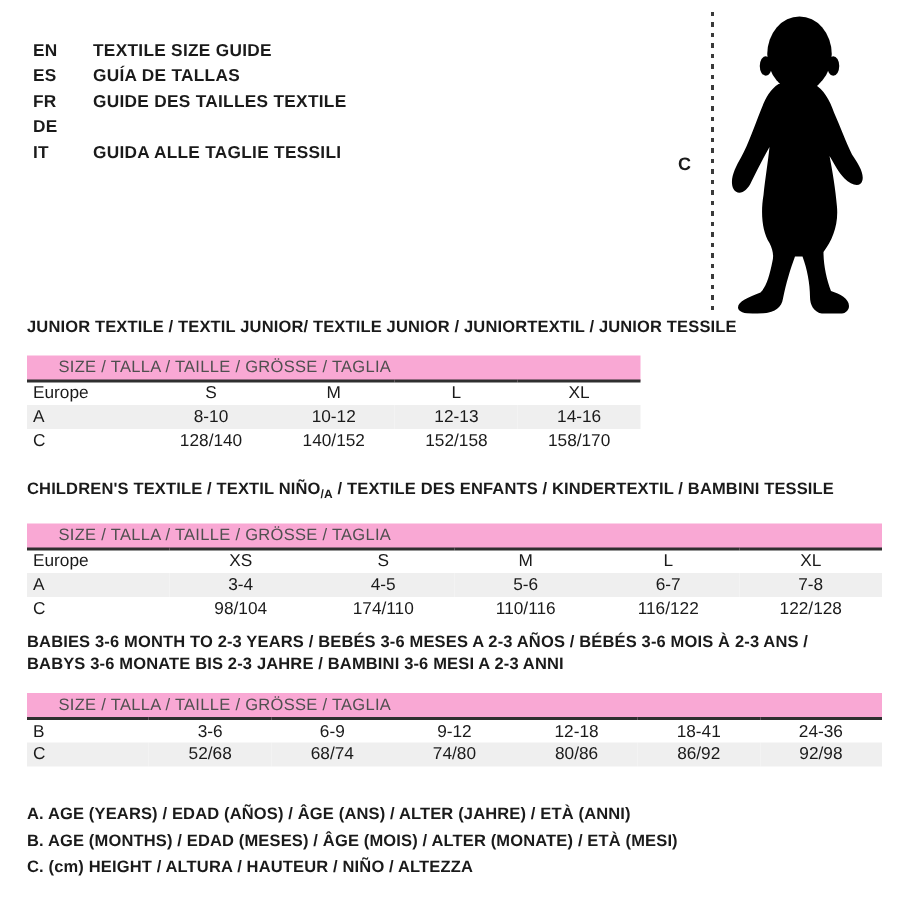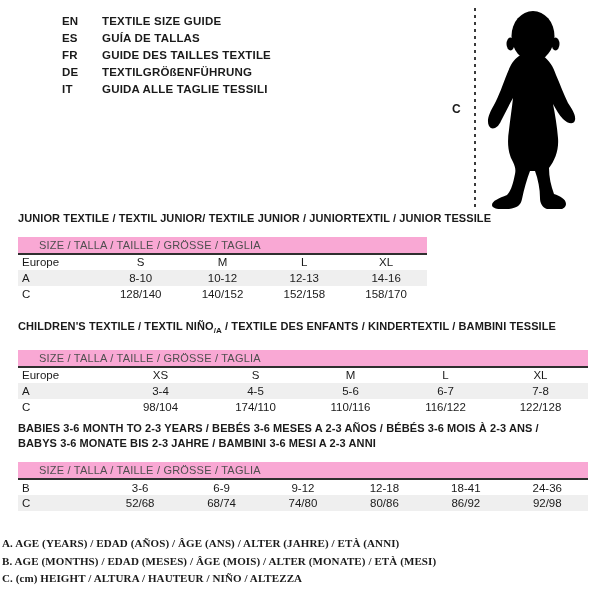--- a/index.html
+++ b/index.html
@@ -6,21 +6,21 @@
   html, body {
     width: 600px; height: 600px;
     background: #ffffff;
     font-family: "Liberation Sans", sans-serif;
     color: #1a1a1a;
     overflow: hidden;
   }
   .abs { position: absolute; }
 
   
-  .lang-list { top: 13px; left: 22px; margin-left: 40px; }
+  .lang-list { top: 26px; left: 22px; }
   .lang-row { display: flex; font-weight: 700; font-size: 11.5px; line-height: 17px; letter-spacing: .2px; }
   .lang-code { width: 40px; }
 
   
   .measure-line {
     left: 474px; top: 8px; width: 2px; height: 200px;
     background: repeating-linear-gradient(to bottom, #3a3a3a 0 3px, transparent 3px 7px);
   }
   .measure-label { left: 452px; top: 102px; font-weight: 700; font-size: 12px; }
   .baby-figure { left: 483px; top: 8px; width: 110px; height: 201px; }
@@ -36,42 +36,41 @@
   td.lbl { text-align: left; padding-left: 4px; width: 52px; margin-left: 17px; }
   tr.bar td {
     background: #f9a8d4; color: #4f4f4f;
     text-align: left; font-size: 11px; height: 17px; padding-left: 21px;
     border-bottom: 2px solid #2f2f2f;
     letter-spacing: .2px;
   }
   tr.alt td { background: #efefef; }
 
   
-  .notes { left: 2px; top: 535px; font-family: Liberation Serif, serif; }
+  .notes { left: 18px; top: 535px; }
   .note-line { font-weight: 700; font-size: 11px; line-height: 17.5px; letter-spacing: .1px; }
 </style>
 </head>
 <body>
 
 <div class="abs lang-list">
   <div class="lang-row">
     <span class="lang-code">EN</span>
     <span>TEXTILE SIZE GUIDE</span>
   </div>
   <div class="lang-row">
     <span class="lang-code">ES</span>
     <span>GUÍA DE TALLAS</span>
   </div>
   <div class="lang-row">
     <span class="lang-code">FR</span>
     <span>GUIDE DES TAILLES TEXTILE</span>
   </div>
   <div class="lang-row">
     <span class="lang-code">DE</span>
-    <span>TEXTILGRÖßENFÜHRUNG</span>
   </div>
   <div class="lang-row">
     <span class="lang-code">IT</span>
     <span>GUIDA ALLE TAGLIE TESSILI</span>
   </div>
 </div>
 
 <div class="abs measure-label">C</div>
 <div class="abs measure-line"></div>
 <svg class="abs baby-figure" viewBox="0 0 110 201" xmlns="http://www.w3.org/2000/svg">

